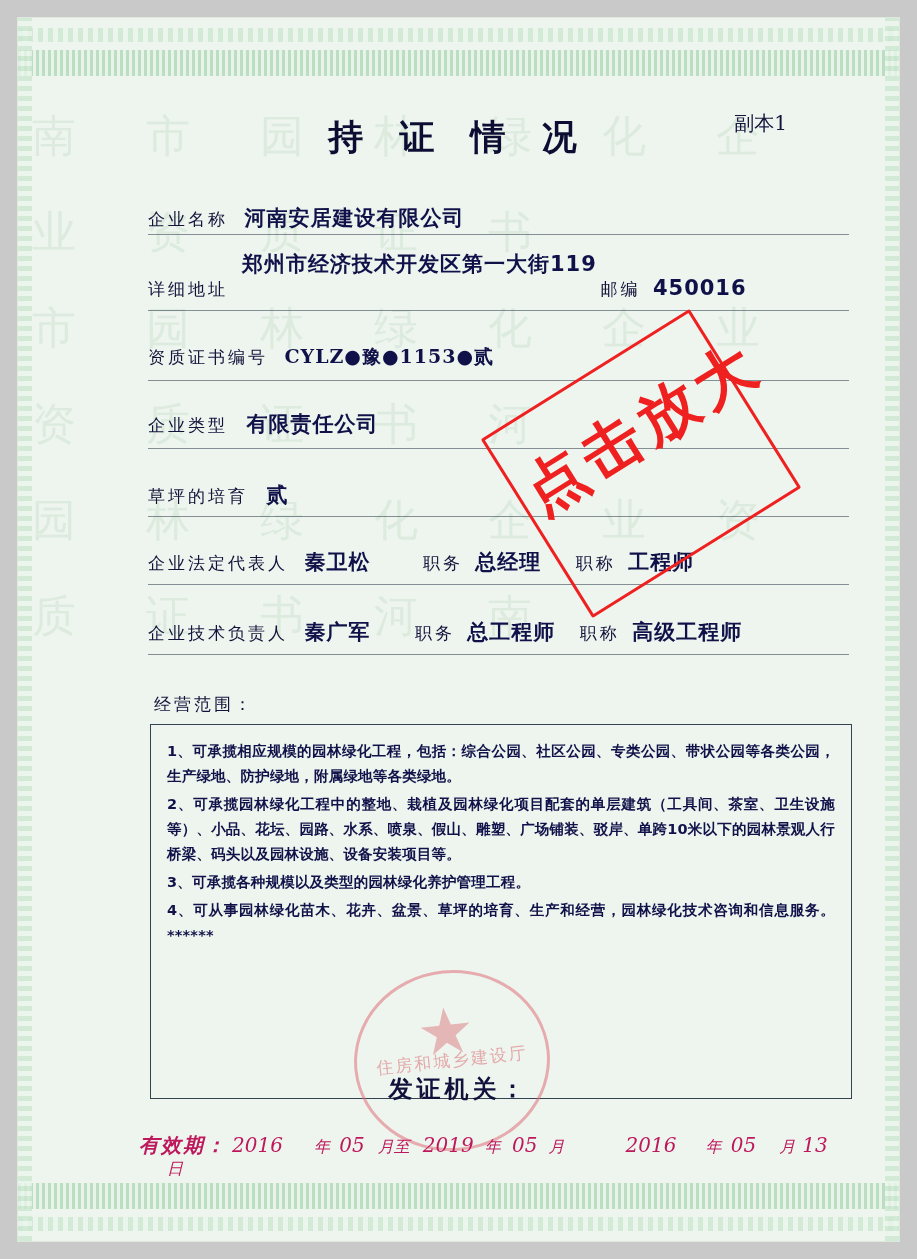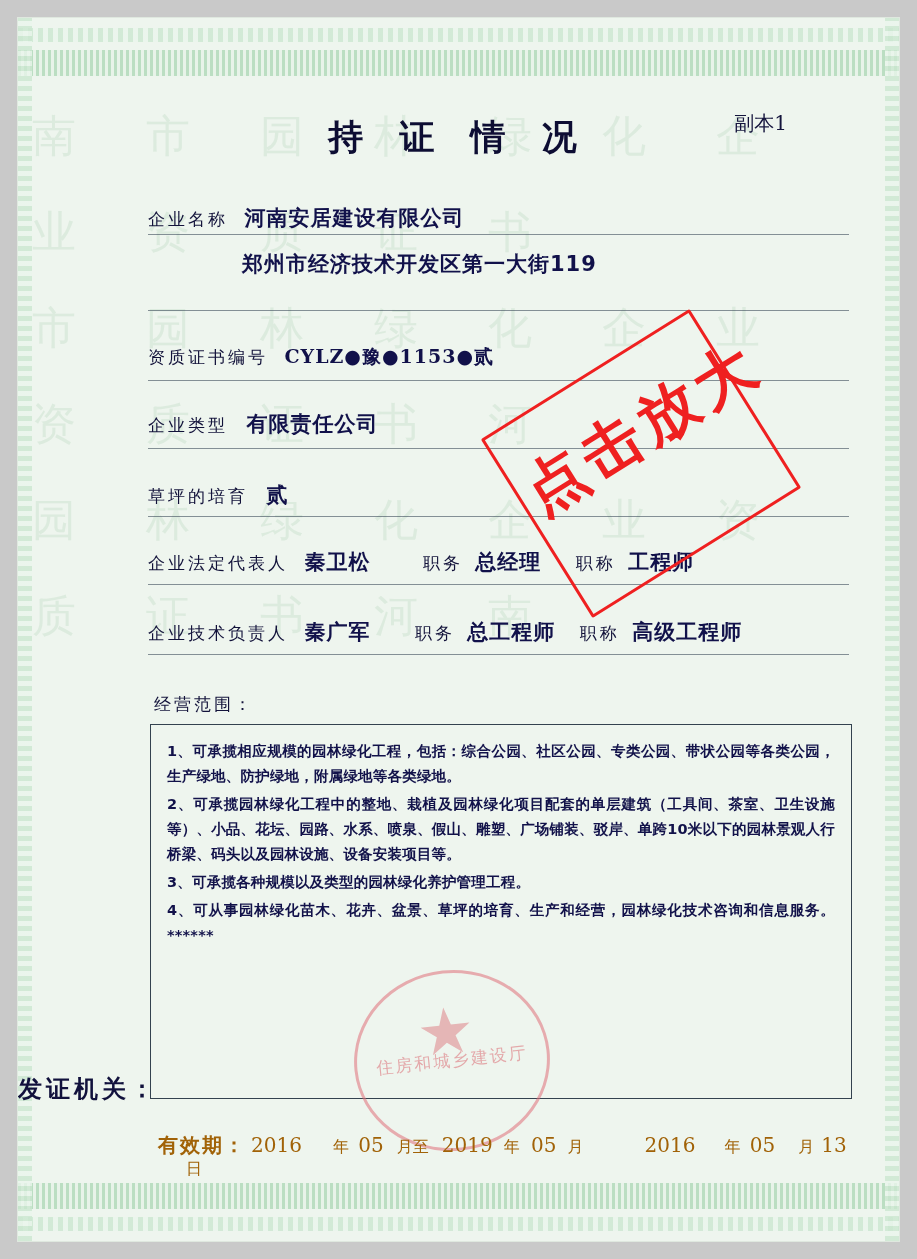--- a/index.html
+++ b/index.html
@@ -91,21 +91,21 @@
   }
   .scope-box p{
     margin:0 0 3px 0;
     font-family:"DejaVu Sans", sans-serif;
     font-weight:bold;
     font-size:14.5px;line-height:25px;color:#12124a;
     text-align:justify;
     letter-spacing:.2px;
   }
   .issuer{
-    position:absolute;left:0;right:0;top:1055px;
+    position:absolute;left:0;right:0;top:1055px;text-align:center;
     font-family:"DejaVu Serif", serif;font-weight:bold;font-size:24px;
     color:#11113c;letter-spacing:4px;
   }
   
   .seal{
     position:absolute;left:336px;top:952px;width:190px;height:175px;
     border:3px solid #e0707a;border-radius:50%;
     opacity:.55;transform:rotate(-6deg);
     pointer-events:none;
   }
@@ -116,22 +116,22 @@
     text-align:center;line-height:175px;
     opacity:.9;
   }
   .star{
     position:absolute;left:50%;top:50%;width:0;height:0;margin:-30px 0 0 -32px;
     color:#d95c66;font-size:64px;line-height:0;
     opacity:.75;
   }
 
   .footer{
-    position:absolute;left:140px;right:40px;top:1114px;
-    font-family:"DejaVu Serif", serif;color:#a16207;
+    position:absolute;left:121px;right:40px;top:1114px;
+    font-family:"DejaVu Serif", serif;color:#be185d;font-style:italic;
   }
   .footer span{display:inline-block;vertical-align:baseline;}
   .f-lbl{font-weight:bold;font-size:20px;letter-spacing:2px;}
   .f-num{font-family:"DejaVu Serif", serif;font-size:20px;}
   .f-u{font-size:16px;}
 
   
   .stamp{
     position:absolute;left:470px;top:310px;width:300px;height:270px;
     pointer-events:none;
@@ -174,20 +174,25 @@
     <div class="copy-no">副本1</div>
 
     <div class="row" style="top:186px;">
       <span class="lbl">企业名称</span>
       <span class="val" style="margin-left:12px;">河南安居建设有限公司</span>
     </div>
     <div class="rule" style="top:216px;"></div>
 
     <div class="row" style="top:232px;">
       <span class="val" style="margin-left:94px;">郑州市经济技术开发区第一大街119</span>
+    </div>
+    <div class="row" style="top:258px;">
+      <span class="lbl">详细地址</span>
+      <span class="lbl" style="margin-left:368px;">邮编</span>
+      <span class="val" style="margin-left:8px;">450016</span>
     </div>
     <div class="rule" style="top:292px;"></div>
 
     <div class="row" style="top:326px;">
       <span class="lbl">资质证书编号</span>
       <span class="val small" style="margin-left:12px;font-family:'DejaVu Serif',serif;">CYLZ●豫●1153●贰</span>
     </div>
     <div class="rule" style="top:362px;"></div>
 
     <div class="row" style="top:392px;">

